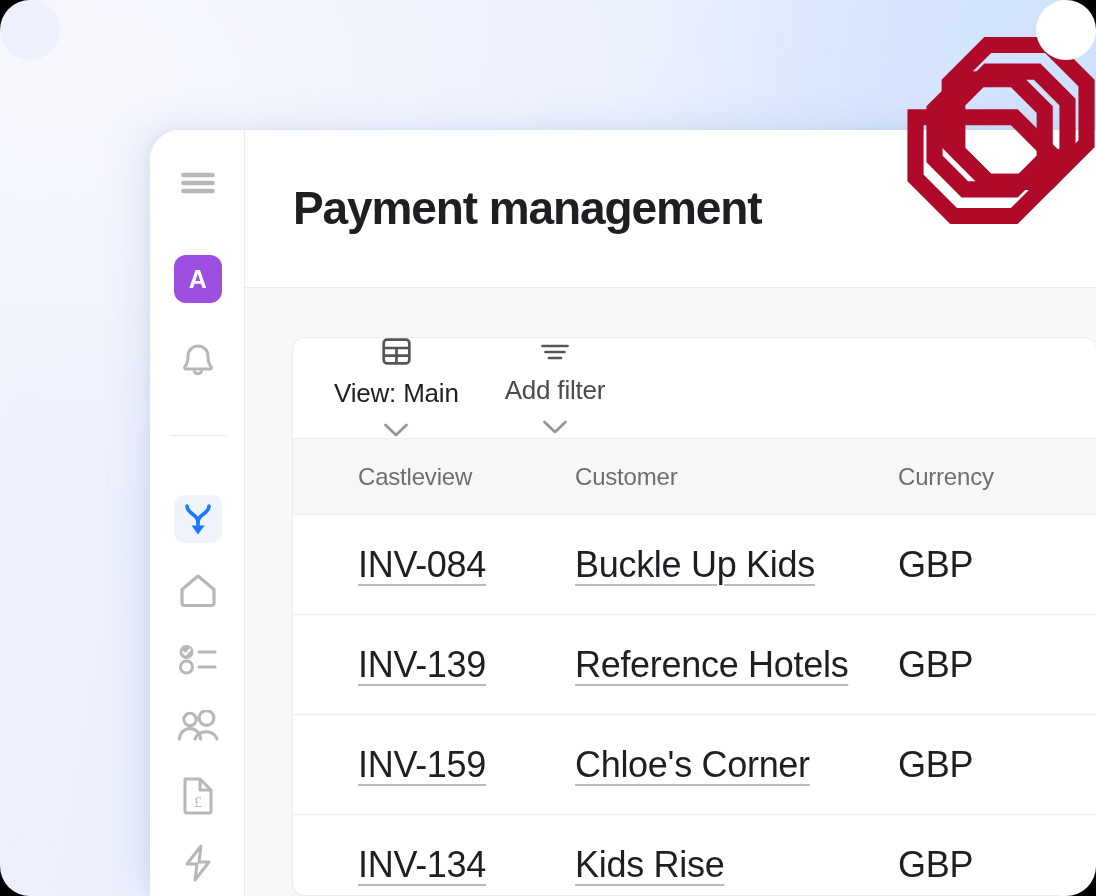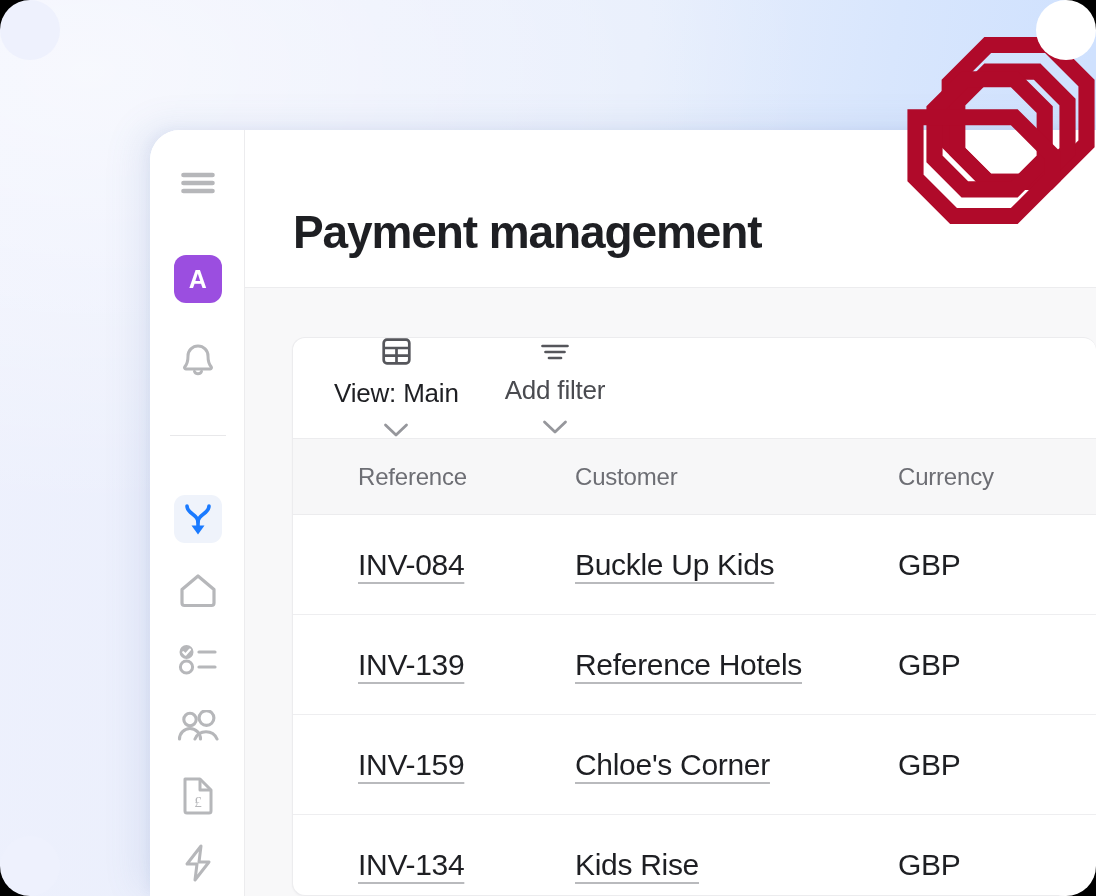--- a/index.html
+++ b/index.html
@@ -131,21 +131,21 @@
     display: flex;
     flex-direction: column;
     background: #f8f8f9;
   }
 
   #app-header {
     flex: 0 0 158px;
     background: #ffffff;
     border-bottom: 1px solid #ececee;
     display: flex;
-    align-items: flex-end;
+    align-items: center;
     box-sizing: border-box;
     padding: 0 0 0 48px;
   }
 
   #page-title {
     font-size: 46px;
     line-height: 1.05;
     font-weight: 700;
     letter-spacing: -1.1px;
     color: #1e1f23;
@@ -217,21 +217,21 @@
     font-size: 24px;
     font-weight: 400;
     color: #6d6e74;
     letter-spacing: -.2px;
     white-space: nowrap;
   }
 
   #payments-table tbody td {
     height: 100px;
     border-bottom: 1px solid #eeeef0;
-    font-size: 30px;
+    font-size: 36px;
     color: #1e1f23;
     letter-spacing: -.3px;
     white-space: nowrap;
   }
 
   .col-ref      { width: 255px; padding-left: 65px; }
   .col-customer { width: 330px; padding-left: 27px; margin-top: 40px; }
   .col-currency { width: 260px; padding-left: 20px; }
 
   .cell-link {
@@ -430,21 +430,21 @@
                   <path d="M2.5 3 L13 13 L23.5 3" fill="none" stroke="#96979c" stroke-width="2.8" stroke-linecap="round" stroke-linejoin="round"></path>
                 </svg>
               </span>
             </div>
 
           </div>
 
           <table id="payments-table">
             <thead>
               <tr>
-                <th class="col-ref">Reference</th>
+                <th class="col-ref">Castleview</th>
                 <th class="col-customer">Customer</th>
                 <th class="col-currency">Currency</th>
               </tr>
             </thead>
             <tbody>
               <tr>
                 <td class="col-ref">
                   <span class="cell-link">INV-084</span>
                 </td>
                 <td class="col-customer">

